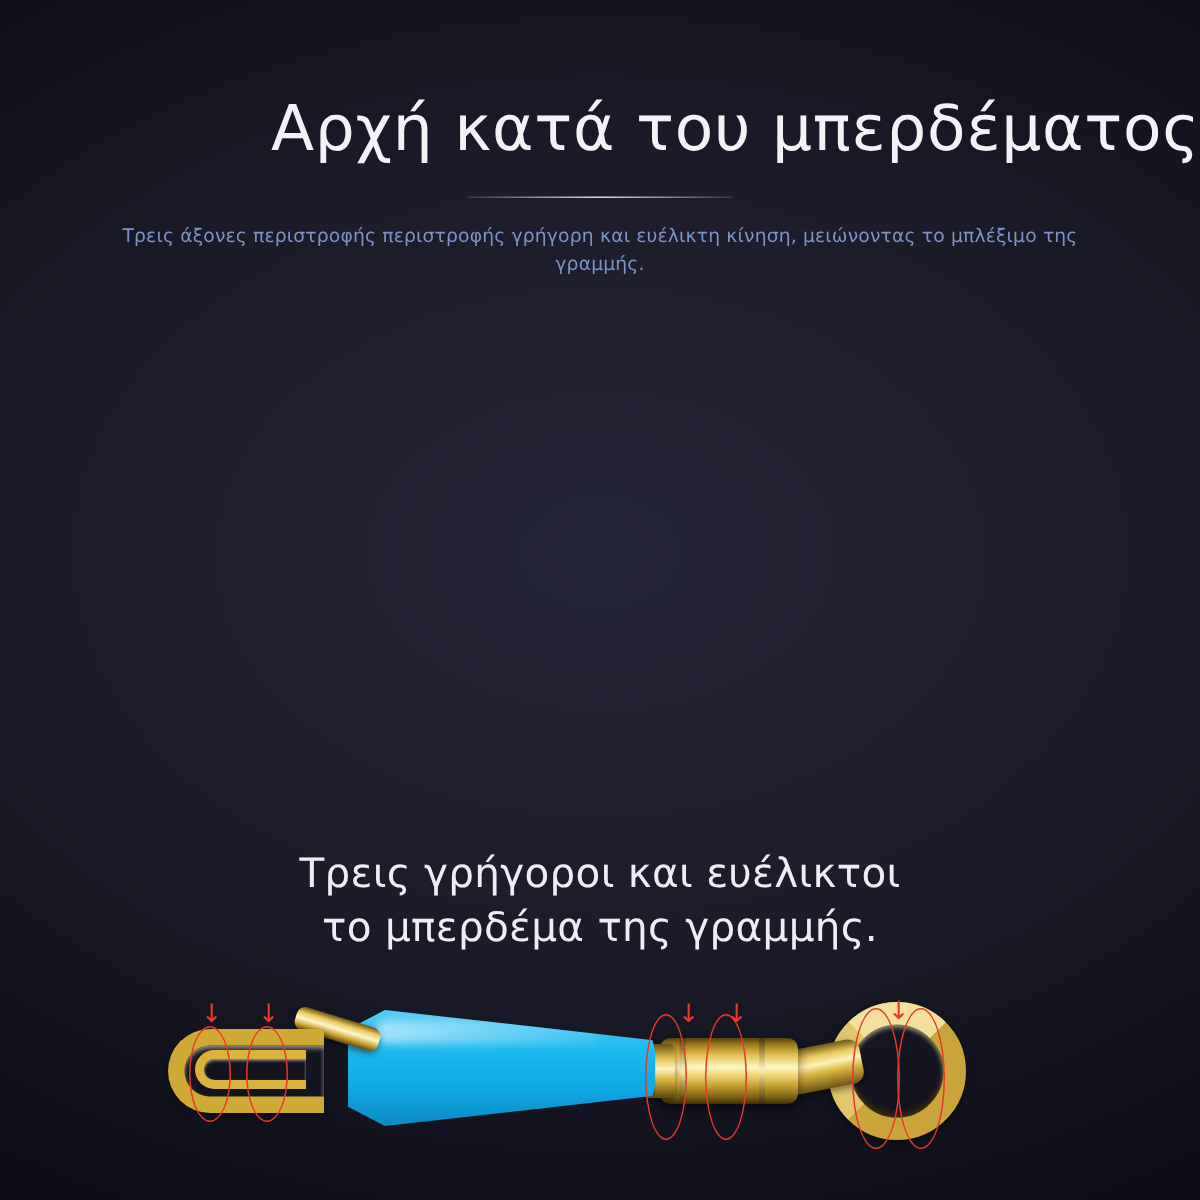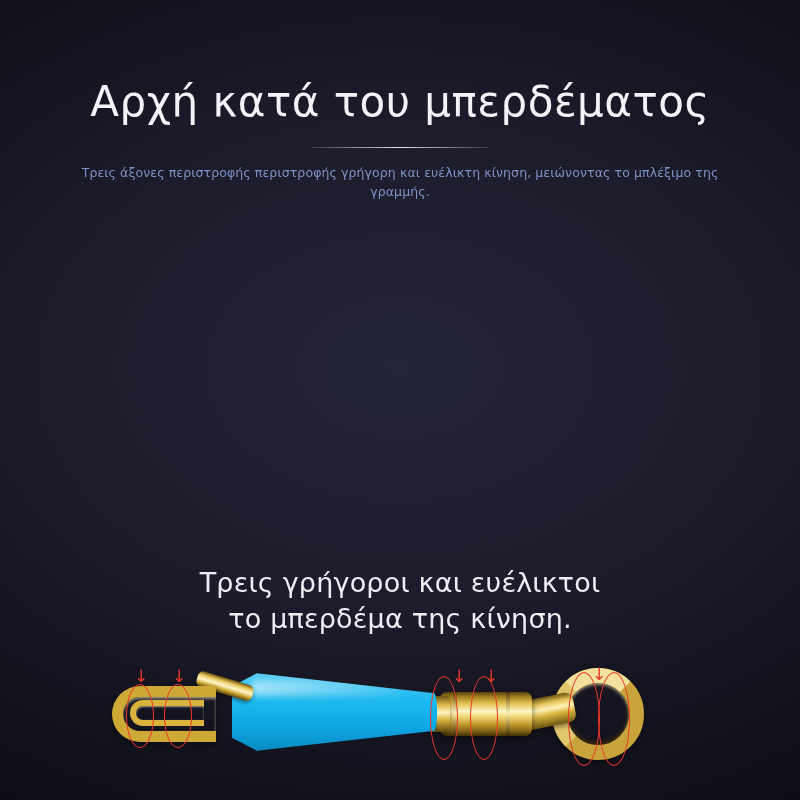--- a/index.html
+++ b/index.html
@@ -21,27 +21,28 @@
   
   .header {
     position: absolute;
     top: 0;
     left: 0;
     width: 800px;
     text-align: center;
   }
   .title {
     margin: 0;
-    padding-top: 78px;
+    padding-top: 62px;
     font-size: 42px;
     line-height: 1.12;
     font-weight: 400;
     color: #f2f3f7;
     letter-spacing: 0.5px;
     font-family: "DejaVu Sans", "Liberation Sans", sans-serif;
+    text-align: right;
   }
   .divider {
     width: 176px;
     height: 1px;
     margin: 22px auto 0 auto;
     background: linear-gradient(to right, rgba(255,255,255,0.12), rgba(255,255,255,0.85), rgba(255,255,255,0.12));
   }
   .subtitle {
     margin: 16px auto 0 auto;
     width: 700px;
@@ -276,16 +277,16 @@
 
     <span class="arrow ar1">↓</span>
     <span class="arrow ar2">↓</span>
     <span class="arrow ar3">↓</span>
     <span class="arrow ar4">↓</span>
     <span class="arrow ar5">↓</span>
   </div>
 
   <div class="caption">
     <span class="line">Τρεις γρήγοροι και ευέλικτοι</span>
-    <span class="line">το μπερδέμα της κίνηση.</span>
+    <span class="line">το μπερδέμα της γραμμής.</span>
   </div>
 
 </div>
 
 </body></html>

